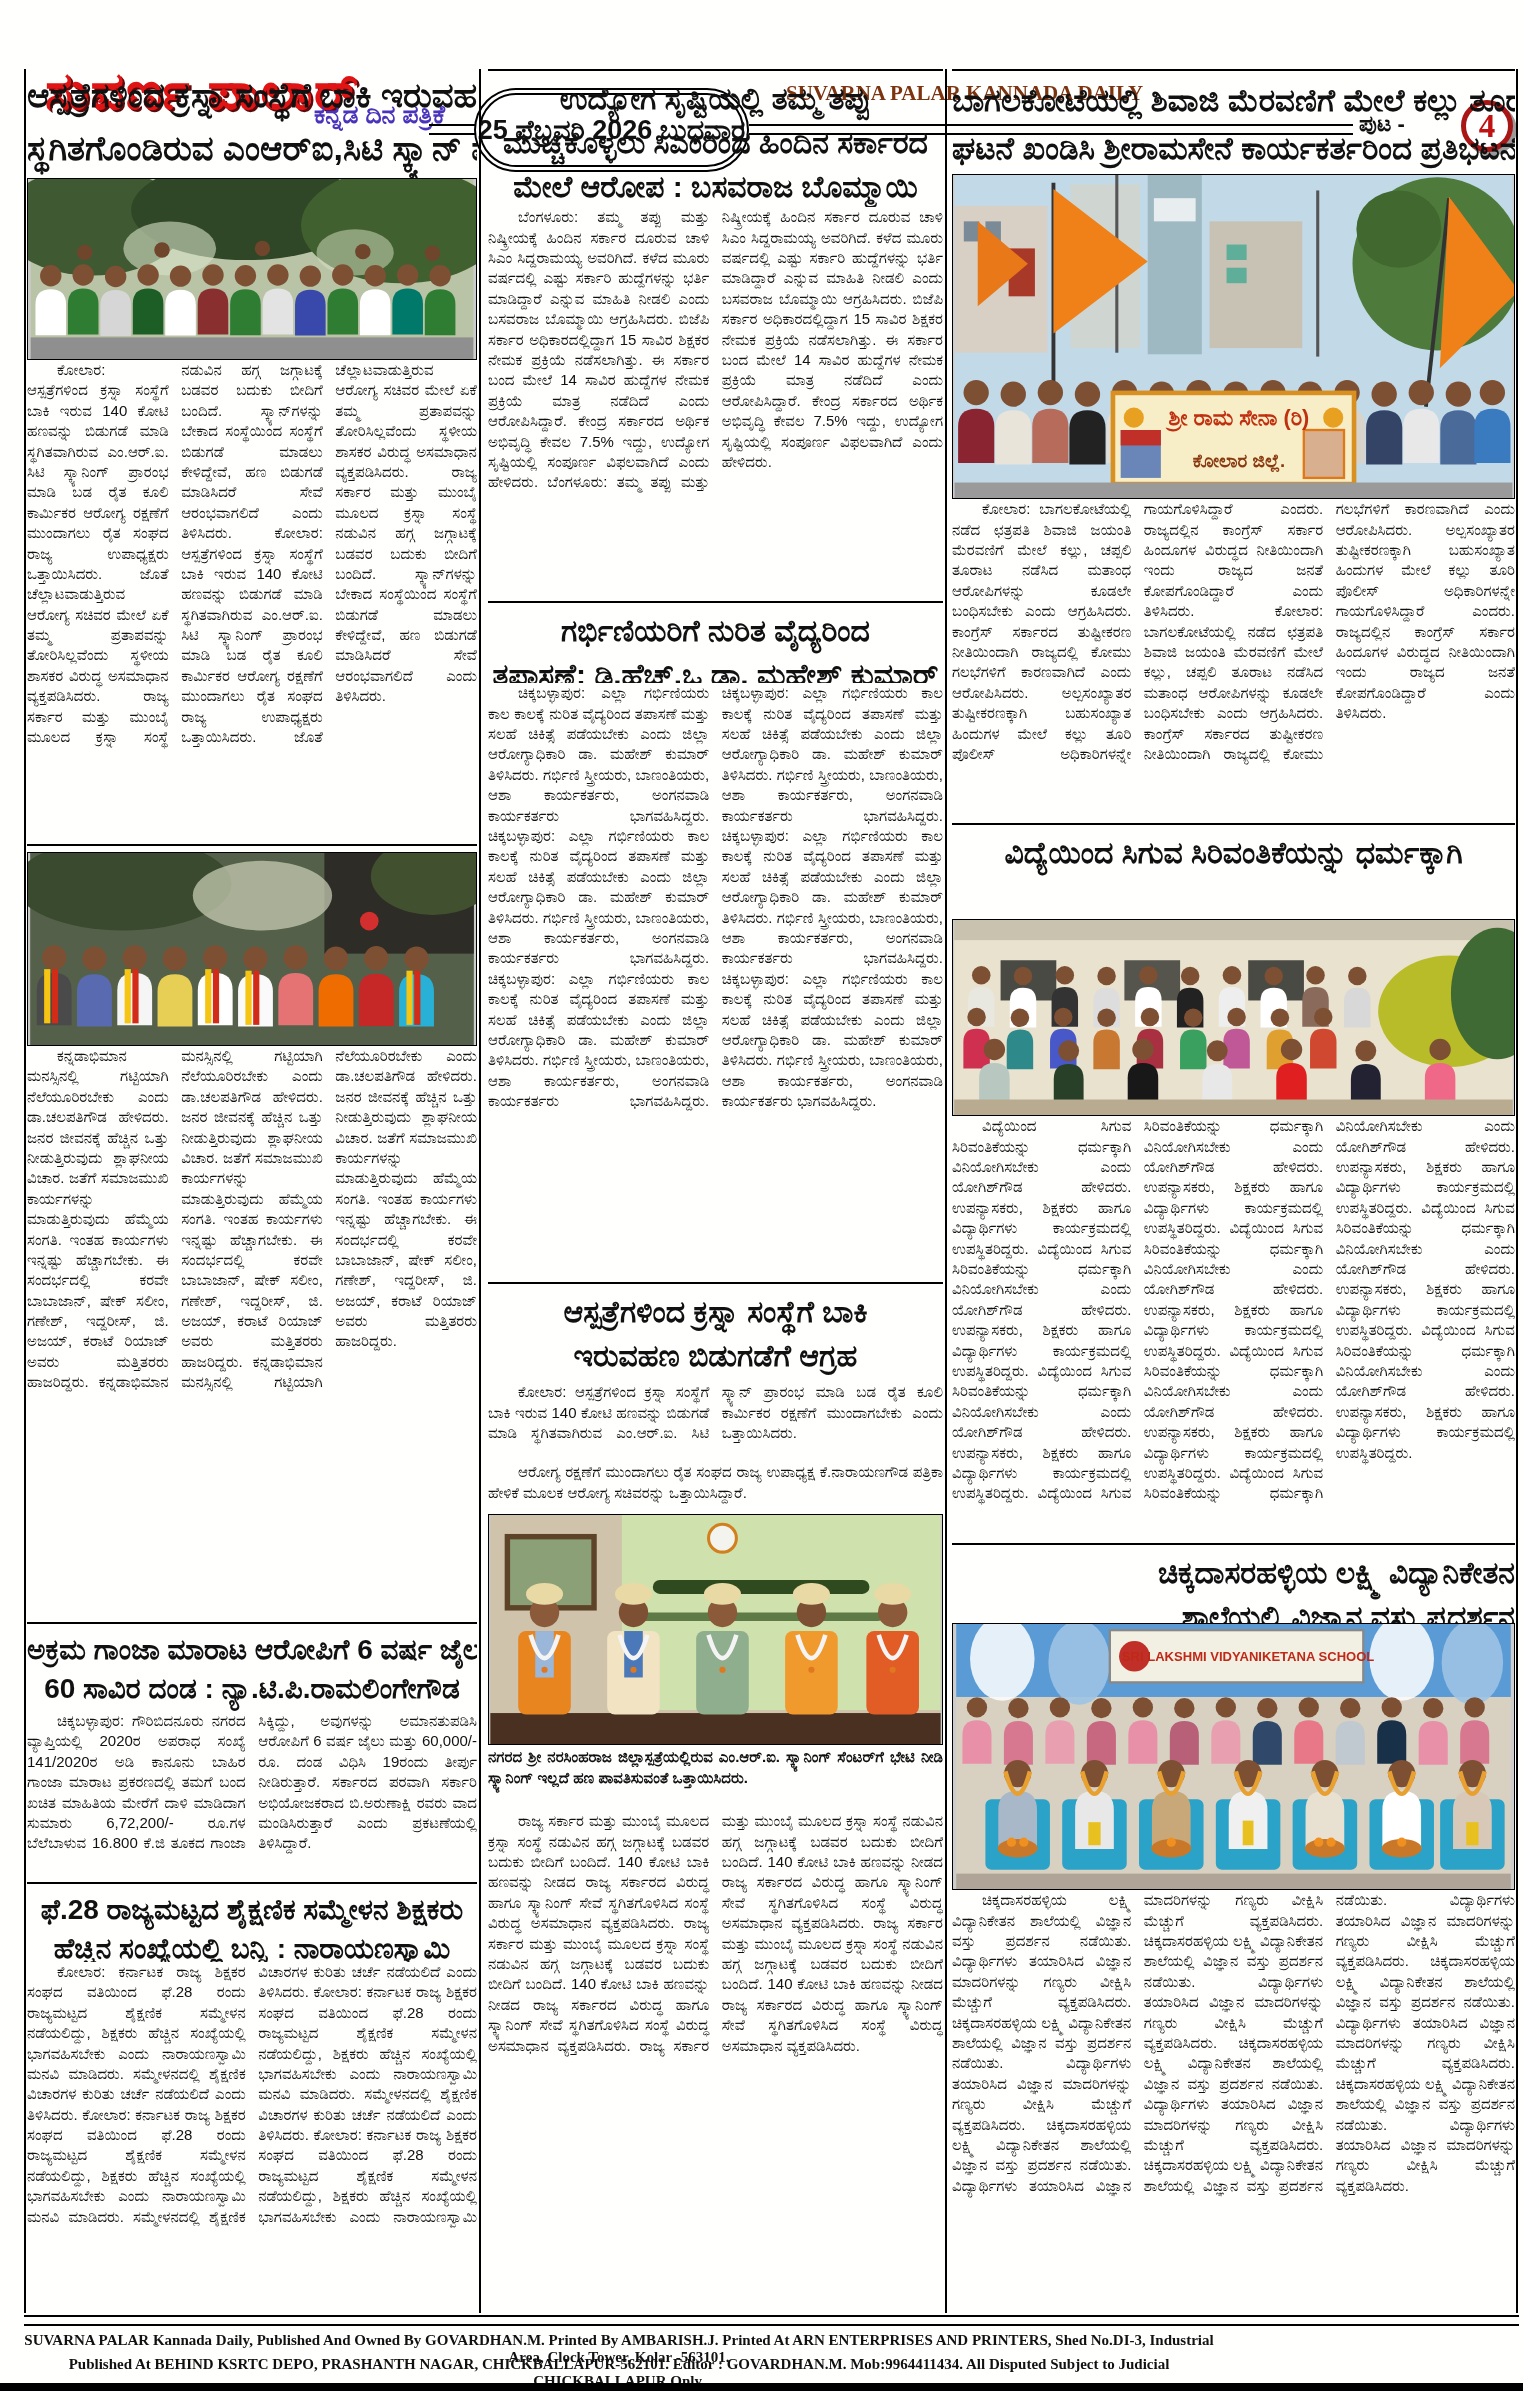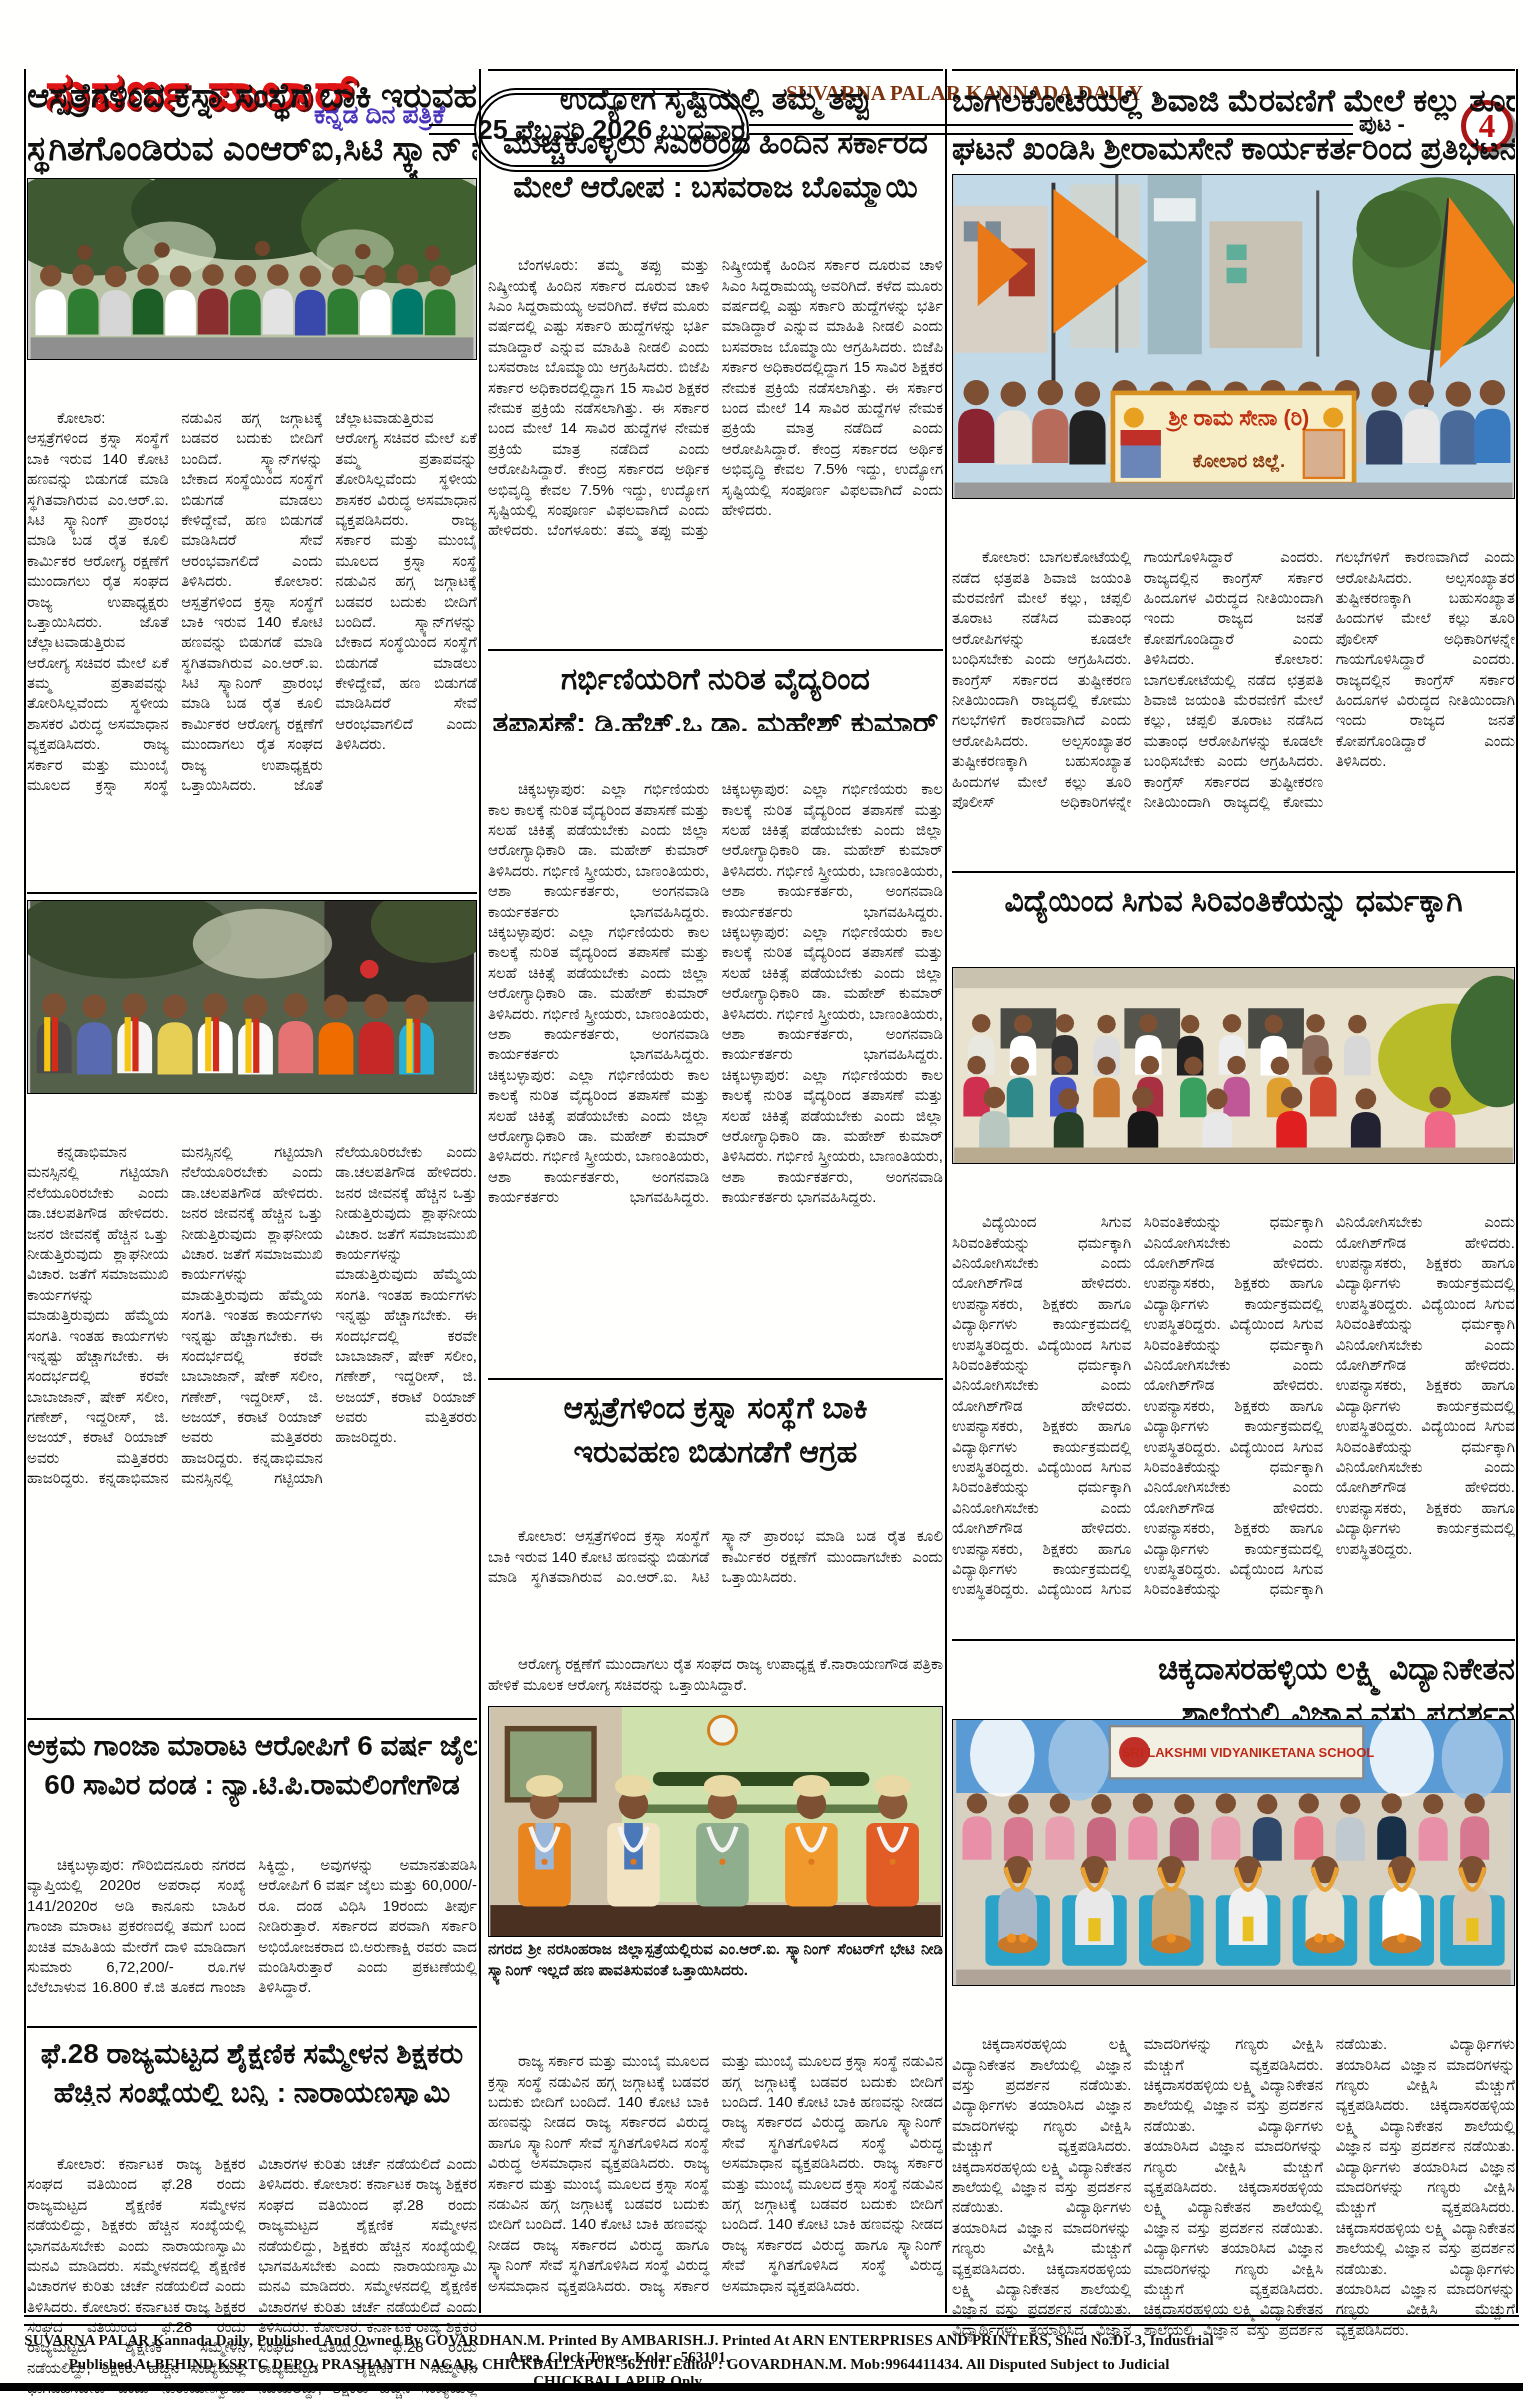--- a/index.html
+++ b/index.html
@@ -29,21 +29,21 @@
   .col-left{left:27px;width:450px;}
   .col-mid{left:488px;width:455px;}
   .col-right{left:952px;width:563px;}
   .rule{border-top:2.3px solid #000;margin:4.7px 0 6.3px 0;}
   .head{font-weight:bold;text-align:center;overflow:hidden;}
   .head div{white-space:nowrap;}
   .h-xl div{font-size:34px;line-height:53px;}
   .h-lg div{font-size:30px;line-height:44px;}
   .h-md div{font-size:28px;line-height:39px;}
   .bt{font-size:15px;line-height:1.36;text-align:justify;overflow:hidden;
-      column-gap:12.5px;text-indent:30px;word-break:break-word;margin-top:48px;}
+      column-gap:12.5px;text-indent:30px;word-break:break-word;}
   .c2{column-count:2;}
   .c3{column-count:3;}
   .caption{font-size:15px;line-height:1.35;text-align:justify;overflow:hidden;font-weight:bold;}
   .photo{display:block;width:100%;background:#ccc;border:1.6px solid #000;box-sizing:border-box;}
   
   .footer-rule{position:absolute;left:23.5px;width:1495px;top:2315px;}
   .footer-line{position:absolute;left:12px;width:1214px;text-align:center;
       font-family:"Liberation Serif",serif;font-weight:600;color:#111;}
   .fl1{top:2332px;font-size:15px;}
   .fl2{top:2356px;font-size:15px;}

